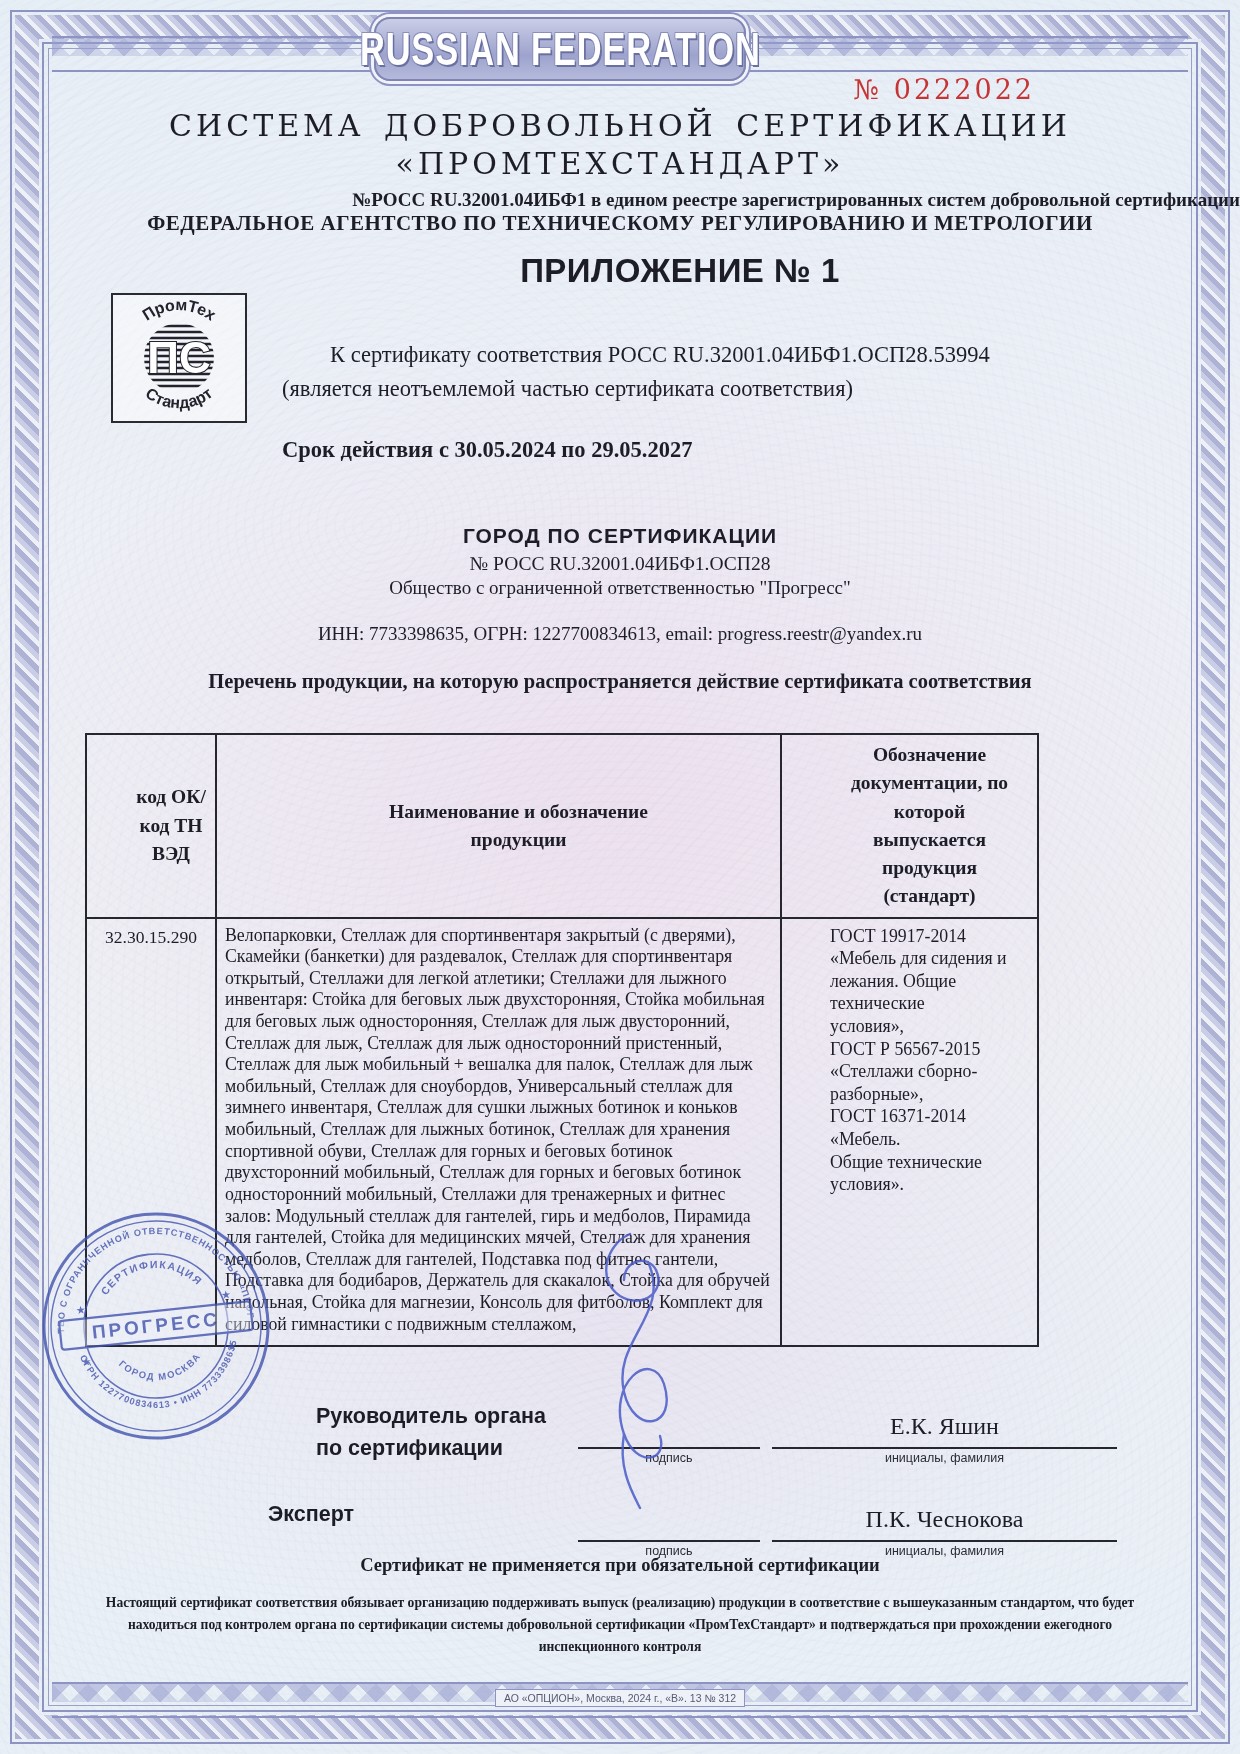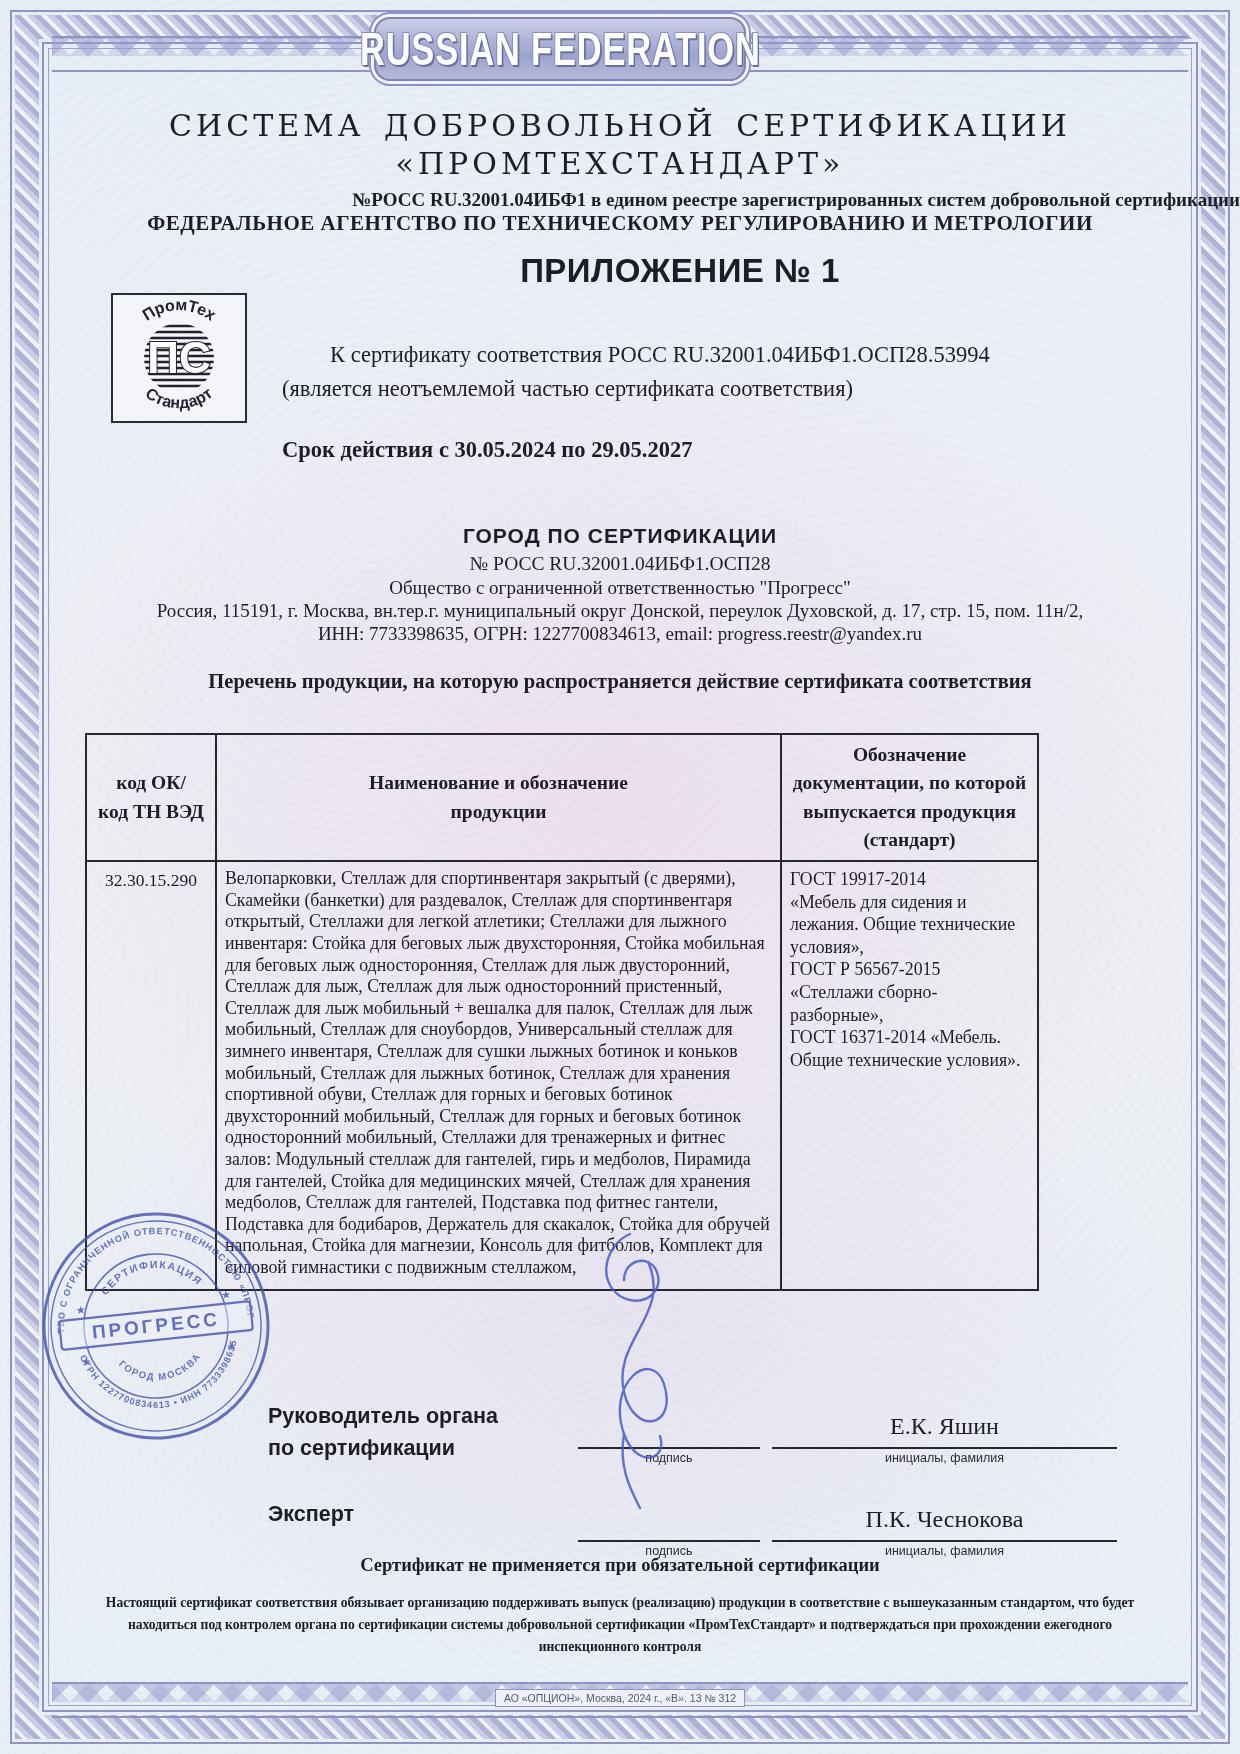--- a/index.html
+++ b/index.html
@@ -70,21 +70,21 @@
   .organ-inn{top:623px;font-size:19px;}
   .perechen{top:670px;font-size:20.5px;font-weight:bold;}
 
   table.products{position:absolute;left:85px;top:733px;width:952px;border-collapse:collapse;table-layout:fixed;}
   table.products td{border:2.5px solid #26262e;vertical-align:top;}
   .th{font-weight:bold;font-size:19.5px;text-align:center;vertical-align:middle !important;padding:6px 8px;line-height:1.45;}
   .c-code{width:130px;} .c-name{width:565px;} .c-std{width:257px;}
   .cell-code{font-size:17.5px;text-align:center;padding-top:8px;}
   .cell-products{font-size:17.8px;line-height:1.215;padding:6px 6px 10px 8px;border-radius:12px;}
   .cell-std{font-size:17.8px;line-height:1.27;padding:6px 4px 10px 8px;}
-  .prelines{white-space:pre-line;}
+  .prelines{white-space:pre-line;padding-left:48px;}
   .hdr-cell{height:115px;}
   .body-row td{height:360px;}
 
   .role-head{top:1400px;left:268px;font-family:"Liberation Sans",sans-serif;font-weight:bold;font-size:21.5px;line-height:1.5;}
   .role-expert{top:1502px;left:268px;font-family:"Liberation Sans",sans-serif;font-weight:bold;font-size:21.5px;}
   .rule{position:absolute;height:2px;background:#26262e;}
   .rule-sig1{left:578px;top:1447px;width:182px;}
   .rule-name1{left:772px;top:1447px;width:345px;}
   .rule-sig2{left:578px;top:1540px;width:182px;}
   .rule-name2{left:772px;top:1540px;width:345px;}
@@ -114,20 +114,21 @@
   <div class="frame-band"></div>
   <div class="frame-outer"></div>
   <div class="frame-line1"></div>
   <div class="frame-line2"></div>
   <div class="zigzag top"></div>
   <div class="zigzag bottom"></div>
 
   <div class="banner">
     <div class="banner-text">RUSSIAN FEDERATION</div>
   </div>
+  <div class="serial">№ 0222022</div>
 
   <div class="abs ctr title1">СИСТЕМА ДОБРОВОЛЬНОЙ СЕРТИФИКАЦИИ</div>
   <div class="abs ctr title2">«ПРОМТЕХСТАНДАРТ»</div>
   <div class="abs ctr registry">№РОСС RU.32001.04ИБФ1 в едином реестре зарегистрированных систем добровольной сертификации</div>
   <div class="abs ctr agency">ФЕДЕРАЛЬНОЕ АГЕНТСТВО ПО ТЕХНИЧЕСКОМУ РЕГУЛИРОВАНИЮ И МЕТРОЛОГИИ</div>
 
   <div class="abs annex-title">ПРИЛОЖЕНИЕ № 1</div>
 
   <svg class="logo-svg" width="138" height="132" viewBox="0 0 138 132">
     <rect x="2" y="2" width="134" height="128" fill="rgba(255,255,255,.45)" stroke="#2a2a33" stroke-width="2"></rect>
@@ -160,21 +161,20 @@
     </text>
   </svg>
 
   <div class="abs cert-line1">К сертификату соответствия РОСС RU.32001.04ИБФ1.ОСП28.53994</div>
   <div class="abs cert-line2">(является неотъемлемой частью сертификата соответствия)</div>
   <div class="abs validity">Срок действия с 30.05.2024 по 29.05.2027</div>
 
   <div class="abs ctr organ-h">ГОРОД ПО СЕРТИФИКАЦИИ</div>
   <div class="abs ctr organ-no">№ РОСС RU.32001.04ИБФ1.ОСП28</div>
   <div class="abs ctr organ-co">Общество с ограниченной ответственностью "Прогресс"</div>
-  <div class="abs ctr organ-addr">Россия, 115191, г. Москва, вн.тер.г. муниципальный округ Донской, переулок Духовской, д. 17, стр. 15, пом. 11н/2,</div>
   <div class="abs ctr organ-inn">ИНН: 7733398635, ОГРН: 1227700834613, email: progress.reestr@yandex.ru</div>
 
   <div class="abs ctr perechen">Перечень продукции, на которую распространяется действие сертификата соответствия</div>
 
   <table class="products">
     <tbody>
         <tr>
       <td class="th c-code hdr-cell prelines">код ОК/
 код ТН ВЭД</td>
       <td class="th c-name hdr-cell prelines">Наименование и обозначение

